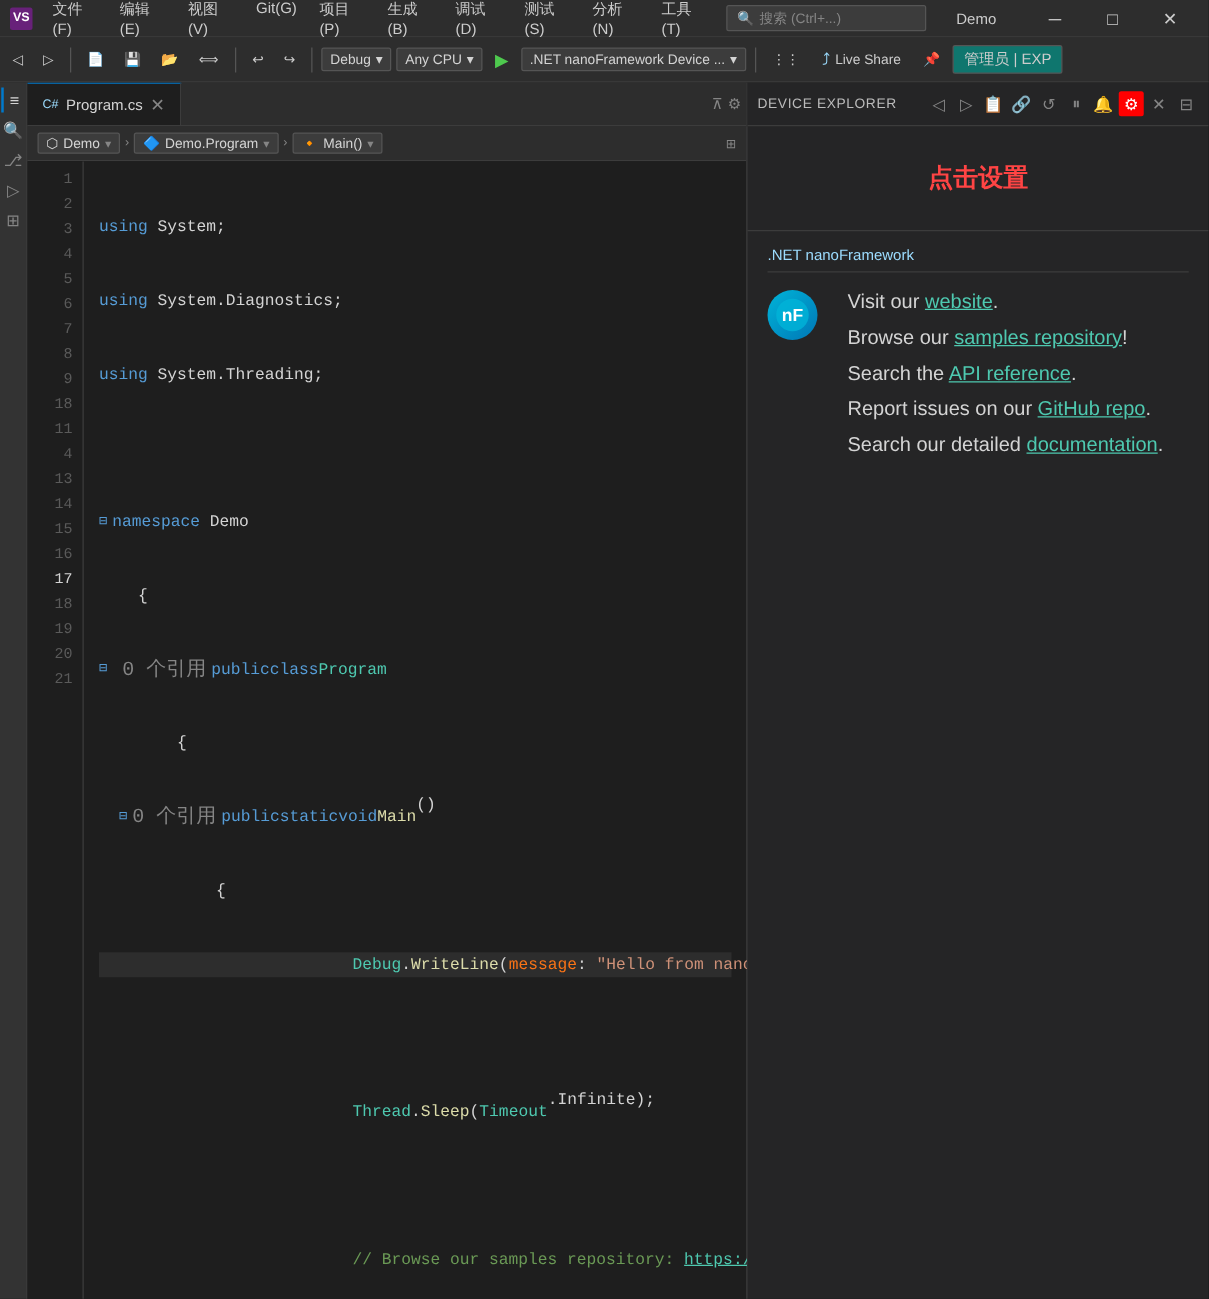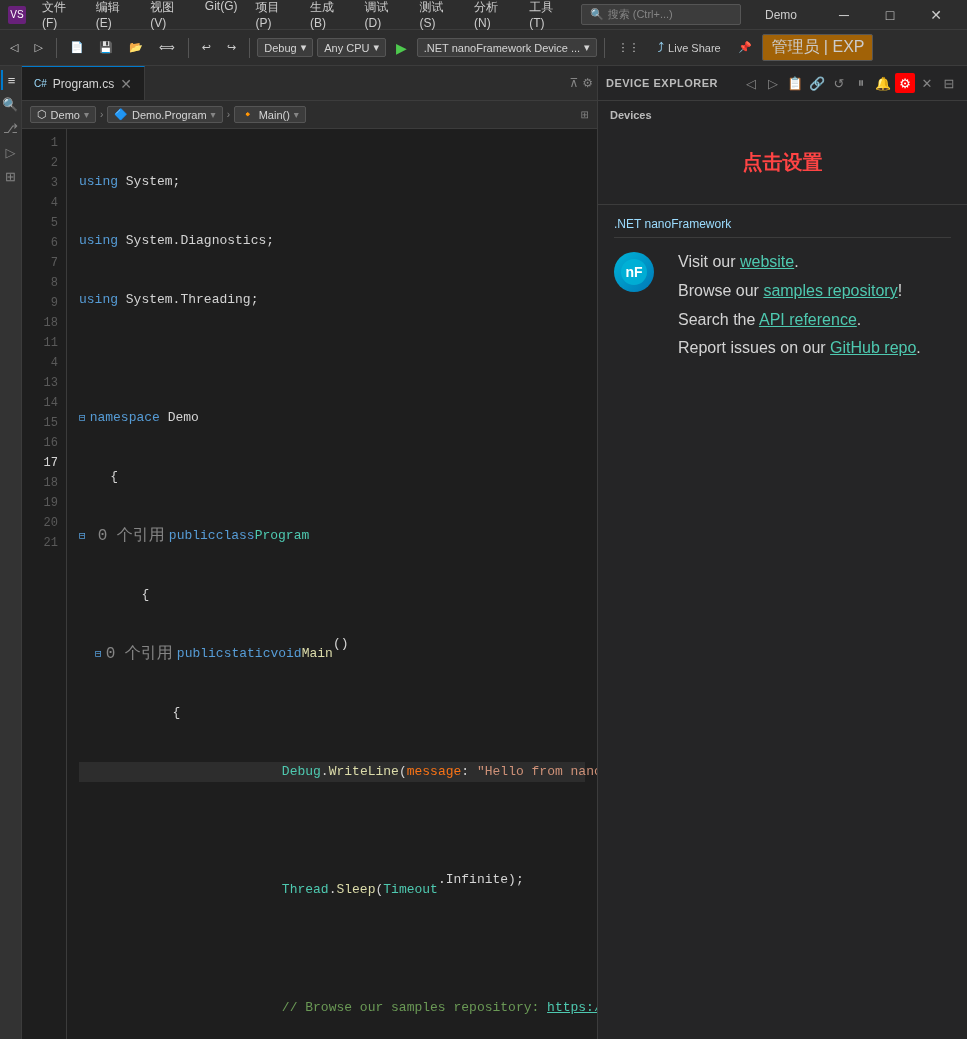--- a/index.html
+++ b/index.html
@@ -27,21 +27,21 @@
     .title-bar-icon {
       width: 18px;
       height: 18px;
       background: #68217a;
       border-radius: 2px;
       display: flex;
       align-items: center;
       justify-content: center;
       color: white;
       font-size: 10px;
-      font-weight: normal;
+      font-weight: bold;
       flex-shrink: 0;
     }
     .menu-bar {
       display: flex;
       gap: 2px;
       flex: 1;
     }
     .menu-item {
       padding: 2px 8px;
       color: #cccccc;
@@ -131,25 +131,25 @@
       padding: 2px 8px;
       color: #cccccc;
       cursor: pointer;
       font-size: 11px;
     }
     .live-share-icon {
       color: #9cdcfe;
       font-size: 13px;
     }
     .admin-btn {
-      background: #a16207;
+      background: #0f766e;
       border: 1px solid #555;
       padding: 2px 8px;
       color: #cccccc;
-      font-size: 16px;
+      font-size: 12px;
       cursor: pointer;
       border-radius: 2px;
     }
 
     
     .activity-bar {
       width: 22px;
       background: #333333;
       display: flex;
       flex-direction: column;
@@ -294,21 +294,21 @@
       background: #252526;
       display: flex;
       align-items: center;
       padding: 0 8px;
       border-bottom: 1px solid #3c3c3c;
       gap: 4px;
     }
     .panel-title {
       font-size: 11px;
       color: #bbbbbb;
-      font-weight: 700;
+      font-weight: 400;
       letter-spacing: 0.5px;
       text-transform: uppercase;
       flex: 1;
     }
     .panel-toolbar {
       display: flex;
       align-items: center;
       gap: 2px;
     }
     .panel-icon-btn {
@@ -591,34 +591,34 @@
         <div class="panel-icon-btn">🔗</div>
         <div class="panel-icon-btn">↺</div>
         <div class="panel-icon-btn">⏸</div>
         <div class="panel-icon-btn">🔔</div>
         <div class="panel-icon-btn gear-highlight">⚙</div>
         <div class="panel-icon-btn">✕</div>
         <div class="panel-icon-btn">⊟</div>
       </div>
     </div>
     <div class="devices-section">
-      <div class="devices-label">Devices</div>
       <div class="click-settings-hint">点击设置</div>
     </div>
     <div class="nano-section">
       <div class="nano-header">.NET nanoFramework</div>
       <div style="display:flex;align-items:flex-start;gap:12px;">
         <div class="nano-logo">
           <svg width="30" height="30" viewBox="0 0 30 30">
             <circle cx="15" cy="15" r="13" fill="#00b4d8" opacity="0.8"></circle>
             <text x="15" y="20" text-anchor="middle" fill="white" font-size="14" font-weight="bold">nF</text>
           </svg>
         </div>
         <div class="nano-content">
           <div class="nano-text-line">Visit our <span class="nano-link">website</span>.</div>
           <div class="nano-text-line">Browse our <span class="nano-link">samples repository</span>!</div>
           <div class="nano-text-line">Search the <span class="nano-link">API reference</span>.</div>
           <div class="nano-text-line">Report issues on our <span class="nano-link">GitHub repo</span>.</div>
+          <div class="nano-text-line">Search our detailed <span class="nano-link">documentation</span>.</div>
         </div>
       </div>
     </div>
   </div>
 </div>
 
 </body></html>

